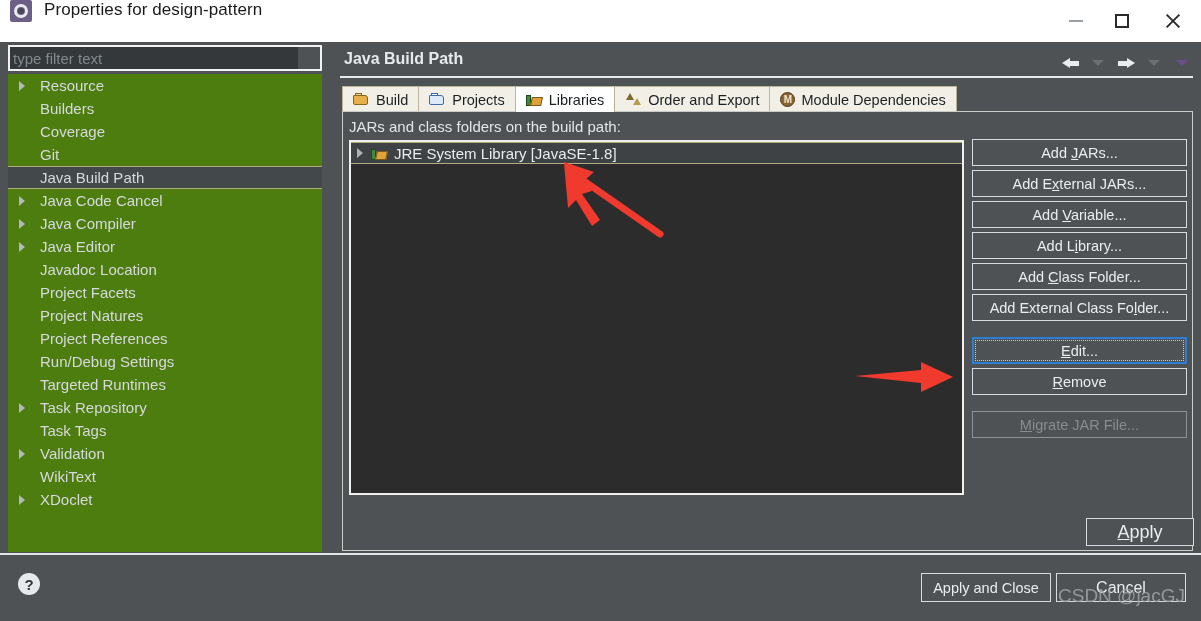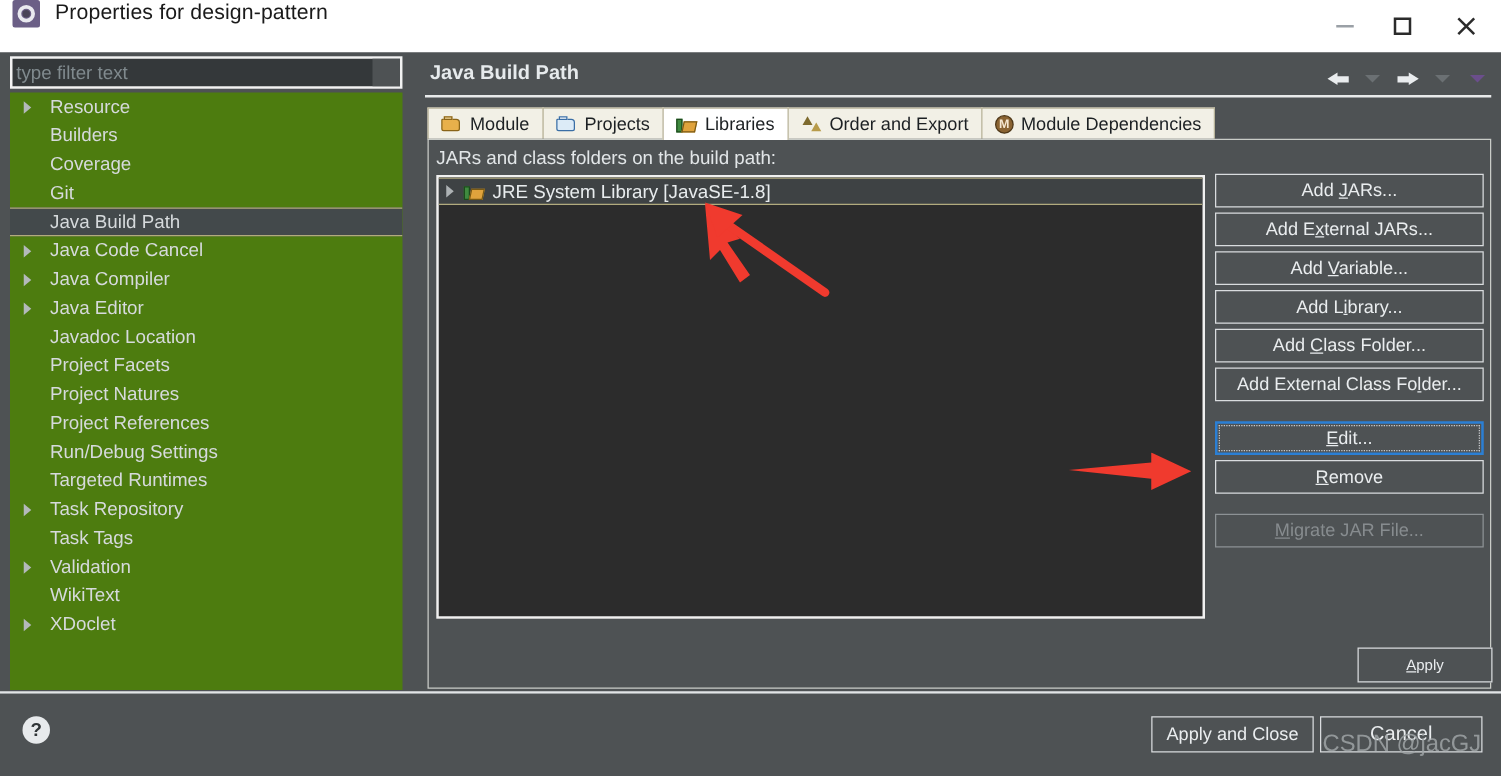--- a/index.html
+++ b/index.html
@@ -468,21 +468,21 @@
 
   
   .apply-btn {
     position: absolute;
     left: 1086px; top: 518px;
     width: 108px; height: 28px;
     background: #4e5254;
     border: 1px solid #d9dcde;
     box-sizing: border-box;
     color: #eaedef;
-    font-size: 12px;
+    font-size: 18px;
     display: flex;
     align-items: center;
     justify-content: center;
   }
   .hr-bottom {
     position: absolute;
     left: 0; top: 553px;
     width: 1201px; height: 2px;
     background: #e2e5e6;
   }
@@ -674,21 +674,21 @@
       <div class="nav-btn">
         <div class="chev purple"></div>
       </div>
     </div>
 
     <div class="hr-top"></div>
 
     <div class="tabs" id="tabs-root">
         <div class="tab">
           <div class="tab-ico ico-source"></div>
-          <span>Module</span>
+          <span>Build</span>
         </div>
         <div class="tab">
           <div class="tab-ico ico-projects"></div>
           <span>Projects</span>
         </div>
         <div class="tab active">
           <div class="tab-ico ico-libraries"></div>
           <span>Libraries</span>
         </div>
         <div class="tab">

